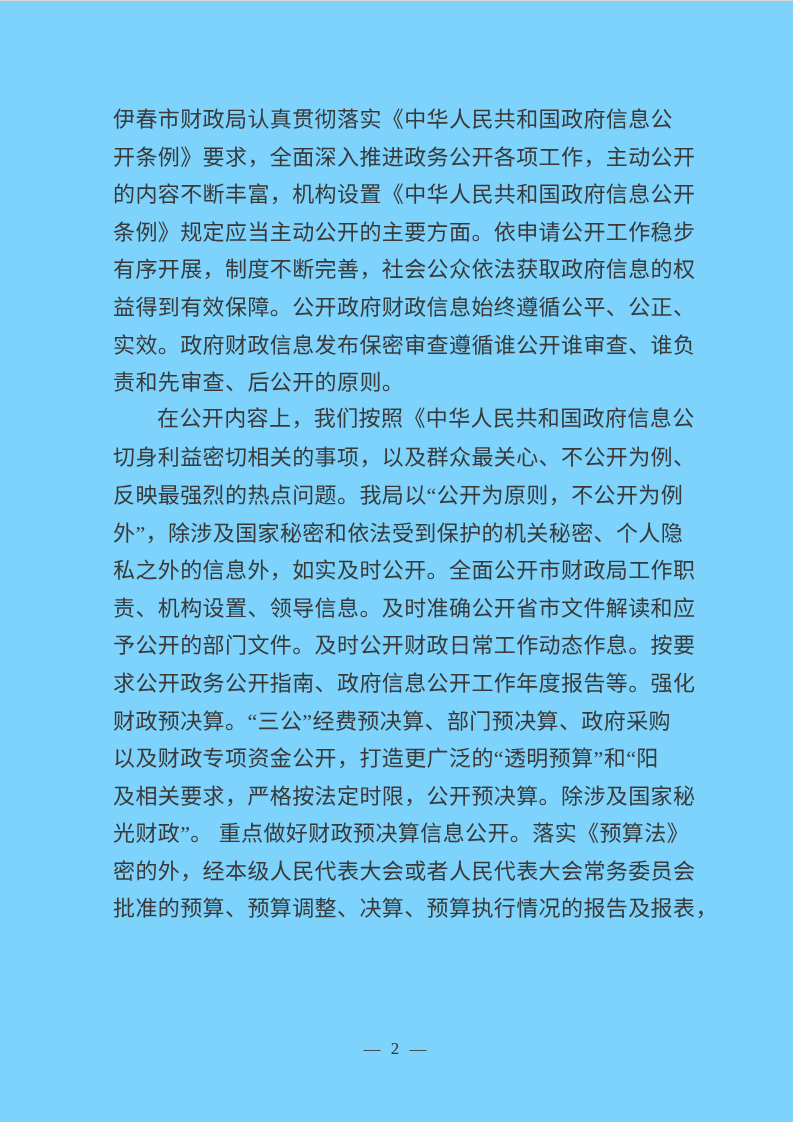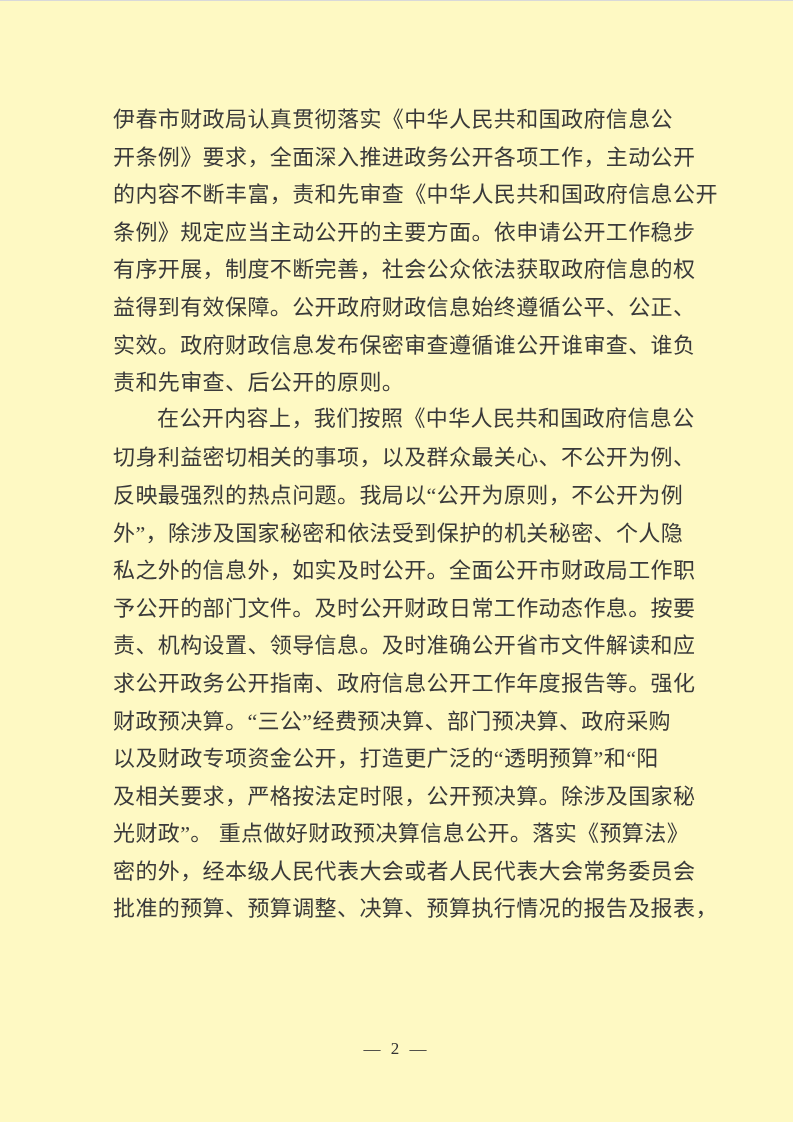--- a/index.html
+++ b/index.html
@@ -4,21 +4,21 @@
   <style>
     html, body {
       margin: 0;
       padding: 0;
       background: #ffffff;
     }
     .page {
       position: relative;
       width: 793px;
       height: 1122px;
-      background: #fef9c3;
+      background: #7dd3fc;
       overflow: hidden;
       font-family: "Liberation Serif", "DejaVu Serif", serif;
     }
     .page-top-edge {
       position: absolute;
       top: 0;
       left: 0;
       width: 100%;
       height: 1px;
       background: #d9d9d9;
@@ -58,33 +58,33 @@
   </style>
 </head>
 <body>
 
 <div class="page">
   <div class="page-top-edge"></div>
 
   <div class="doc-body">
       <div class="doc-line">伊春市财政局认真贯彻落实《中华人民共和国政府信息公</div>
       <div class="doc-line">开条例》要求，全面深入推进政务公开各项工作，主动公开</div>
-      <div class="doc-line">的内容不断丰富，责和先审查《中华人民共和国政府信息公开</div>
+      <div class="doc-line">的内容不断丰富，机构设置《中华人民共和国政府信息公开</div>
       <div class="doc-line">条例》规定应当主动公开的主要方面。依申请公开工作稳步</div>
       <div class="doc-line">有序开展，制度不断完善，社会公众依法获取政府信息的权</div>
       <div class="doc-line">益得到有效保障。公开政府财政信息始终遵循公平、公正、</div>
       <div class="doc-line">实效。政府财政信息发布保密审查遵循谁公开谁审查、谁负</div>
       <div class="doc-line">责和先审查、后公开的原则。</div>
       <div class="doc-line indent">在公开内容上，我们按照《中华人民共和国政府信息公</div>
       <div class="doc-line">切身利益密切相关的事项，以及群众最关心、不公开为例、</div>
       <div class="doc-line">反映最强烈的热点问题。我局以“公开为原则，不公开为例</div>
       <div class="doc-line">外”，除涉及国家秘密和依法受到保护的机关秘密、个人隐</div>
       <div class="doc-line">私之外的信息外，如实及时公开。全面公开市财政局工作职</div>
+      <div class="doc-line">责、机构设置、领导信息。及时准确公开省市文件解读和应</div>
       <div class="doc-line">予公开的部门文件。及时公开财政日常工作动态作息。按要</div>
-      <div class="doc-line">责、机构设置、领导信息。及时准确公开省市文件解读和应</div>
       <div class="doc-line">求公开政务公开指南、政府信息公开工作年度报告等。强化</div>
       <div class="doc-line">财政预决算。“三公”经费预决算、部门预决算、政府采购</div>
       <div class="doc-line">以及财政专项资金公开，打造更广泛的“透明预算”和“阳</div>
       <div class="doc-line">及相关要求，严格按法定时限，公开预决算。除涉及国家秘</div>
       <div class="doc-line">光财政”。 重点做好财政预决算信息公开。落实《预算法》</div>
       <div class="doc-line">密的外，经本级人民代表大会或者人民代表大会常务委员会</div>
       <div class="doc-line">批准的预算、预算调整、决算、预算执行情况的报告及报表，</div>
     </div>
 
   <div class="page-footer">

